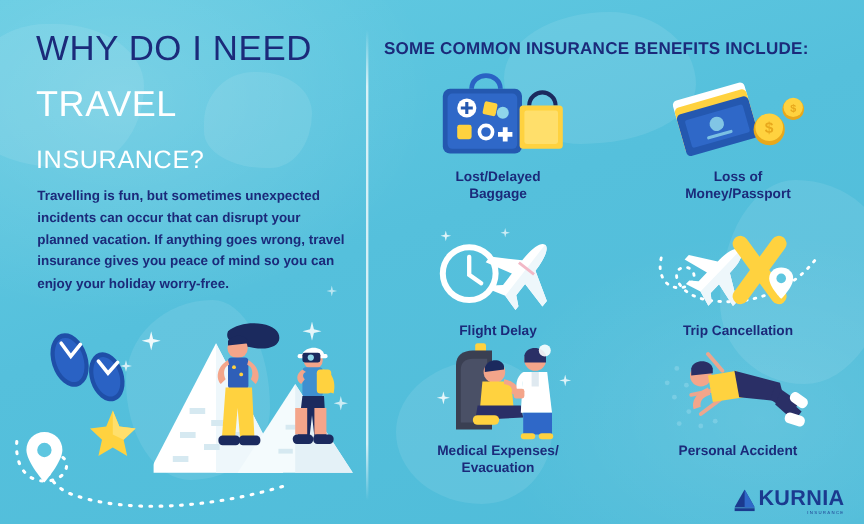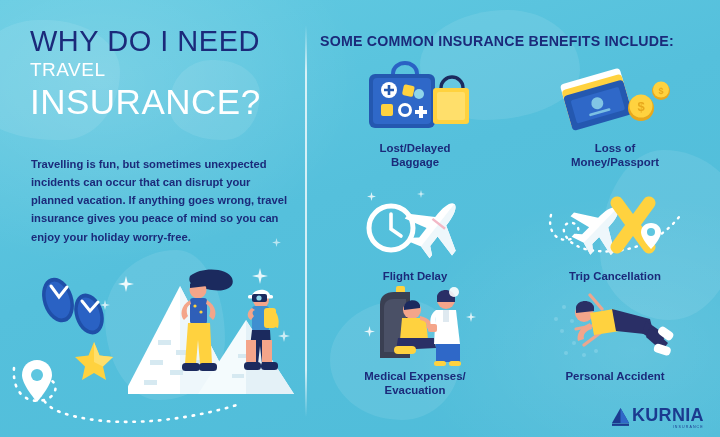--- a/index.html
+++ b/index.html
@@ -25,22 +25,22 @@
   .b6{left:170px;top:60px;width:90px;height:80px;}
 
   .divider{position:absolute;left:305px;top:25px;width:2px;height:392px;
     background:linear-gradient(180deg,rgba(255,255,255,0) 0%,rgba(255,255,255,0.75) 12%,rgba(255,255,255,0.75) 88%,rgba(255,255,255,0) 100%);}
 
   
   .left{position:absolute;left:0;top:0;width:305px;height:437px;}
   .headline{position:absolute;left:30px;top:26px;}
   .hl-line{font-weight:normal;letter-spacing:0.5px;line-height:1.04;}
   .hl-1{font-size:29px;color:#1b2a7a;}
-  .hl-2{font-size:19px;color:#ffffff;margin-top:4px;}
-  .hl-3{font-size:35px;color:#ffffff;margin-top:4px;}
+  .hl-2{font-size:30px;color:#ffffff;margin-top:16px;}
+  .hl-3{font-size:21px;color:#ffffff;margin-top:20px;}
   .body-copy{position:absolute;left:31px;top:155px;width:265px;
     font-size:11.2px;line-height:1.62;color:#1b2a7a;font-weight:bold;}
 
   
   .flipflops{position:absolute;left:32px;top:276px;width:86px;height:62px;}
   
   .star-yellow{position:absolute;left:72px;top:340px;}
   
   .pin{position:absolute;left:20px;top:358px;}
   .trail{position:absolute;left:8px;top:360px;}

